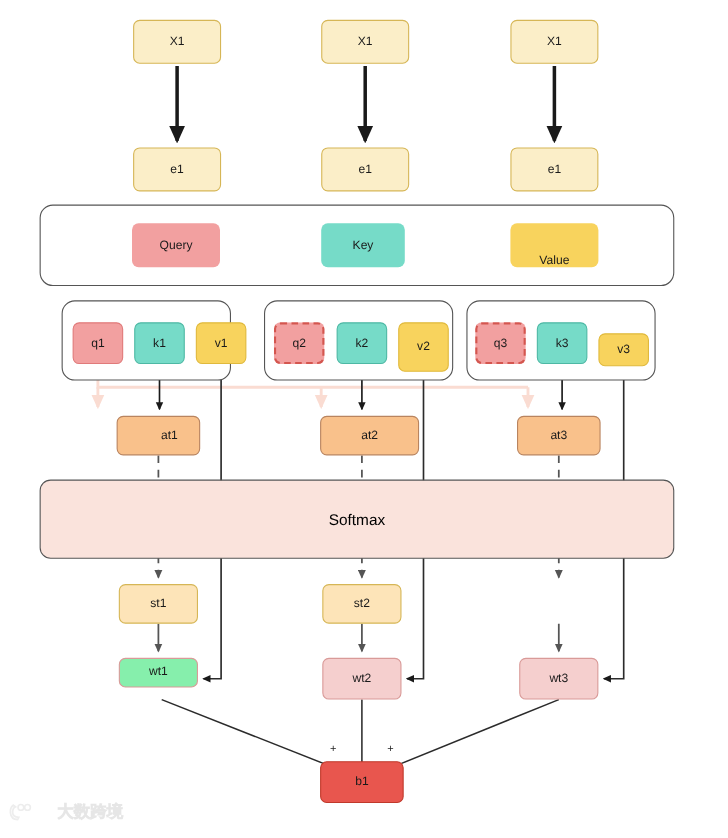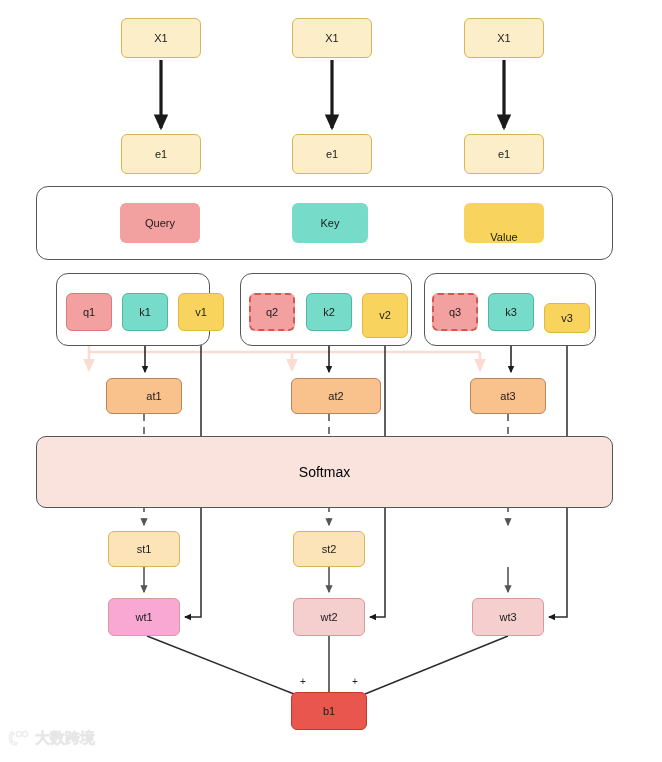--- a/index.html
+++ b/index.html
@@ -64,21 +64,21 @@
     font-size: 10px;
     color: #222;
     z-index: 4;
   }
   .watermark {
     position: absolute;
     left: 8px;
     top: 729px;
     display: flex;
     align-items: center;
-    gap: 5px;
+    gap: 22px;
     opacity: 0.5;
     z-index: 5;
   }
   .wm-logo {
     width: 22px;
     height: 19px;
     position: relative;
   }
   .wm-text {
     font-size: 15px;
@@ -231,21 +231,21 @@
     <span>at3</span>
   </div>
 
   <div class="node" style="left:108px; top:531px; width:72px; height:36px; background:#fde4b8; border:1.4px solid #d6b656;">
     <span>st1</span>
   </div>
   <div class="node" style="left:293px; top:531px; width:72px; height:36px; background:#fde4b8; border:1.4px solid #d6b656;">
     <span>st2</span>
   </div>
 
-  <div class="node" style="left:108px; top:598px; width:72px; height:38px; background:#f9a8d4; border:1.4px solid #d99a98;">
+  <div class="node" style="left:108px; top:598px; width:72px; height:27px; background:#86efac; border:1.4px solid #d99a98;">
     <span>wt1</span>
   </div>
   <div class="node" style="left:293px; top:598px; width:72px; height:38px; background:#f5cfce; border:1.4px solid #d99a98;">
     <span>wt2</span>
   </div>
   <div class="node" style="left:472px; top:598px; width:72px; height:38px; background:#f5cfce; border:1.4px solid #d99a98;">
     <span>wt3</span>
   </div>
 
   <span class="plus-label" style="left:300px; top:676px;">+</span>

